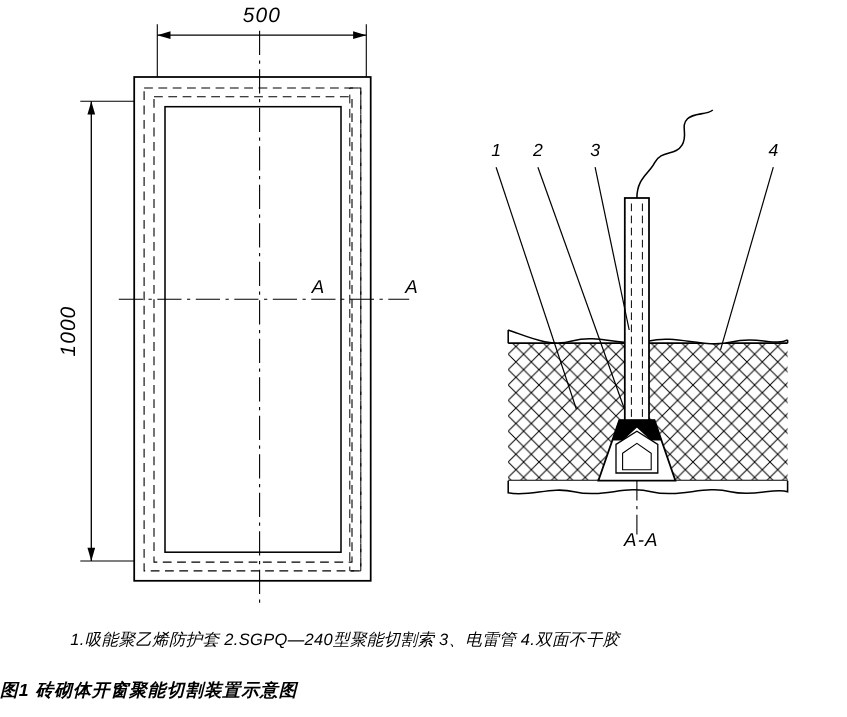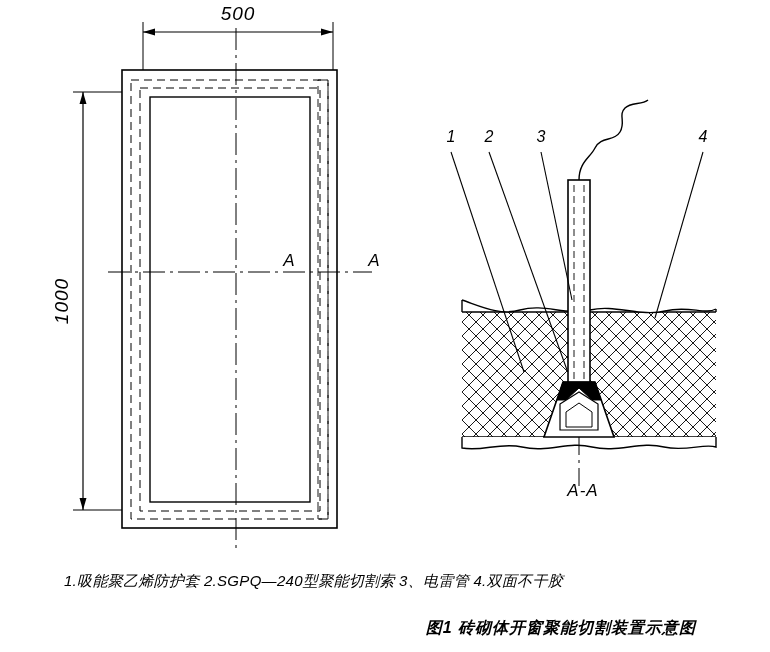--- a/index.html
+++ b/index.html
@@ -38,21 +38,21 @@
     text-align: center;
     font-size: 15px;
     letter-spacing: 0.3px;
     white-space: nowrap;
   }
   .figure-caption {
     position: absolute;
     left: 0;
     top: 618px;
     width: 696px;
-    text-align: right;
+    text-align: left;
     font-size: 16px;
     font-weight: bold;
     letter-spacing: 1px;
     white-space: nowrap;
   }
   text {
     font-family: "Liberation Sans", sans-serif;
     fill: #000000;
   }
   .dim-label {

